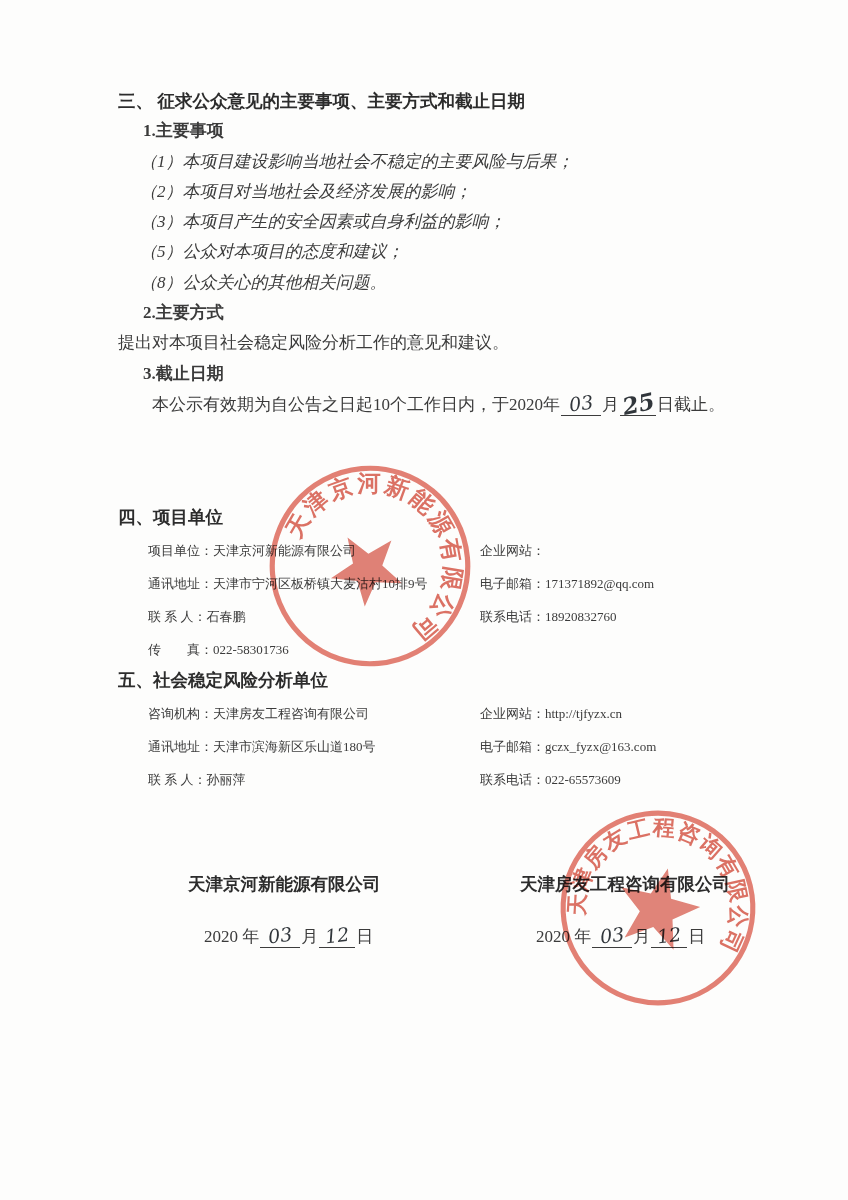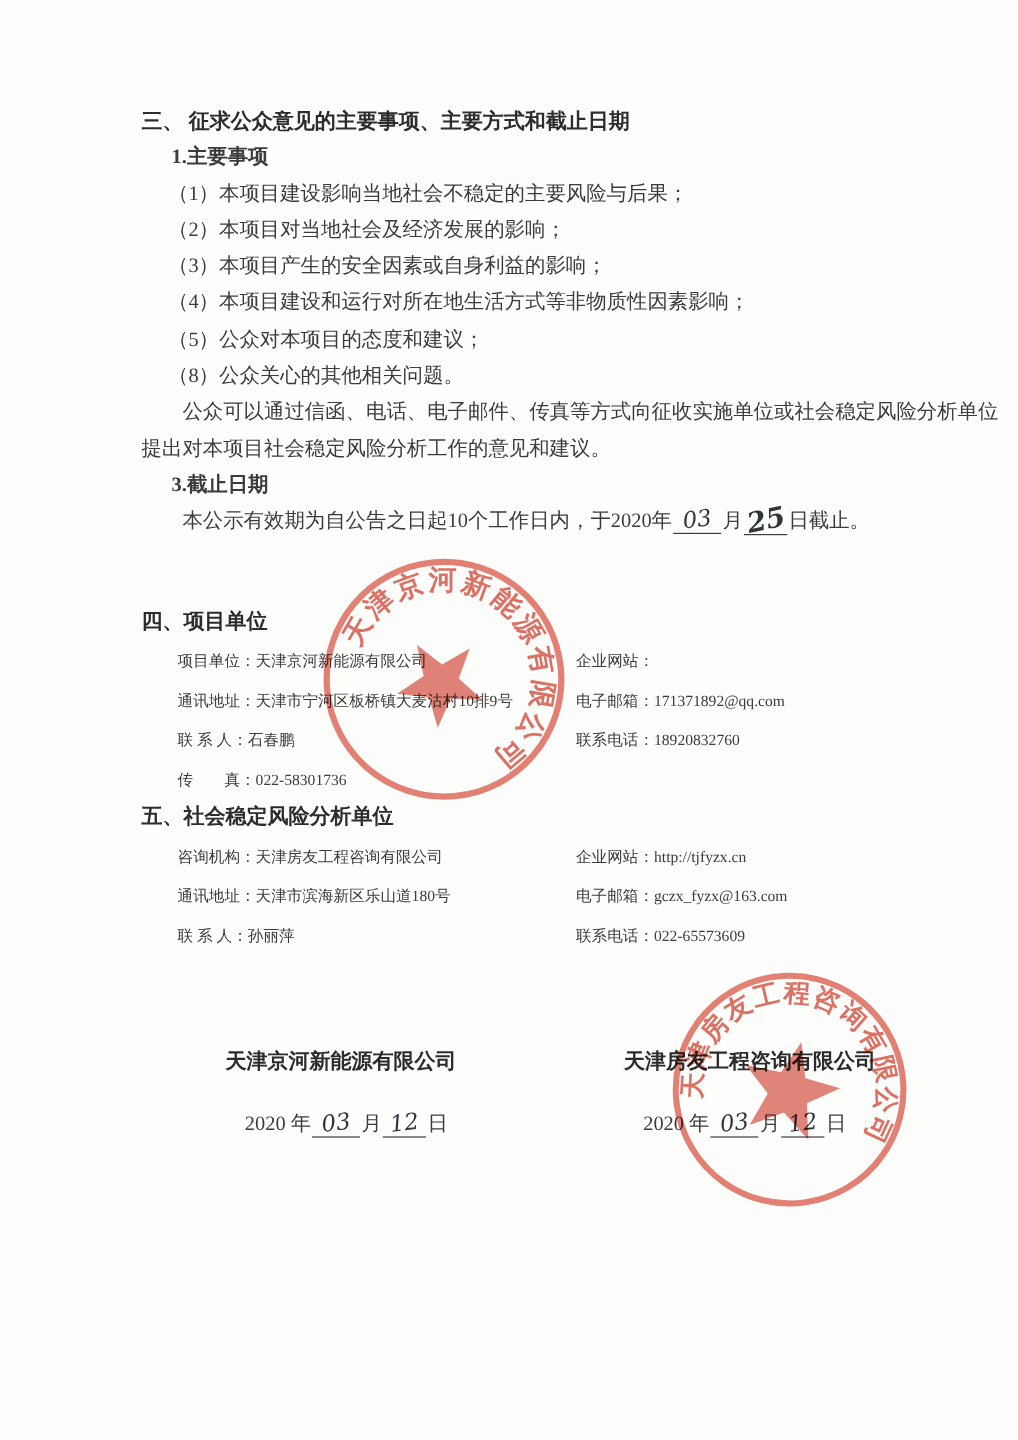--- a/index.html
+++ b/index.html
@@ -5,21 +5,21 @@
   html,body{margin:0;padding:0;background:#ffffff;}
   .page{
     position:relative;width:848px;height:1200px;background:#fdfdfc;overflow:hidden;
     font-family:"Liberation Serif","DejaVu Serif",serif;color:#3b3b3b;
   }
   .sec{position:absolute;left:118px;width:620px;}
   #sec3{top:86px;}
   .line{line-height:30.3px;font-size:17px;white-space:nowrap;}
   .heading{font-weight:bold;font-size:17.5px;color:#2c2c2c;line-height:30.3px;white-space:nowrap;}
   .ind-sub{padding-left:25px;font-weight:bold;}
-  .ind-item{padding-left:22px;}
+  .ind-item{padding-left:22px;font-style:italic;}
   .ind-para{padding-left:34px;}
   #sec4{top:500px;}
   #sec5{top:663px;font-family:Liberation Serif, serif;}
   .sec .heading.block-h{line-height:34px;}
   .crow{display:flex;padding-left:30px;line-height:33px;font-size:13px;white-space:nowrap;}
   .cl{flex:0 0 332px;}
   .cr{flex:1;}
   .sigs{position:absolute;top:872px;left:0;width:848px;height:150px;}
   .sig{position:absolute;top:0;}
   #sig-left{left:188px;}
@@ -45,24 +45,23 @@
 <body>
 
 <div class="page">
 
   <div class="sec" id="sec3">
     <div class="heading">三、 征求公众意见的主要事项、主要方式和截止日期</div>
     <div class="line ind-sub">1.主要事项</div>
     <div class="line ind-item">（1）本项目建设影响当地社会不稳定的主要风险与后果；</div>
     <div class="line ind-item">（2）本项目对当地社会及经济发展的影响；</div>
     <div class="line ind-item">（3）本项目产生的安全因素或自身利益的影响；</div>
-    <div class="line ind-item">（4）本项目建设和运行对所在地生活方式等非物质性因素影响；</div>
     <div class="line ind-item">（5）公众对本项目的态度和建议；</div>
     <div class="line ind-item">（8）公众关心的其他相关问题。</div>
-    <div class="line ind-para">公众可以通过信函、电话、电子邮件、传真等方式向征收实施单位或社会稳定风险分析单位</div>
+    <div class="line ind-sub">2.主要方式</div>
     <div class="line">提出对本项目社会稳定风险分析工作的意见和建议。</div>
     <div class="line ind-sub">3.截止日期</div>
     <div class="line ind-para">
       <span>本公示有效期为自公告之日起10个工作日内，于2020年</span><span class="blank"><span class="hand">03</span></span><span>月</span><span class="blank day"><span class="hand big">25</span></span><span>日截止。</span>
     </div>
   </div>
 
   <div class="sec" id="sec4">
     <div class="heading block-h">四、项目单位</div>
     <div class="crow">

